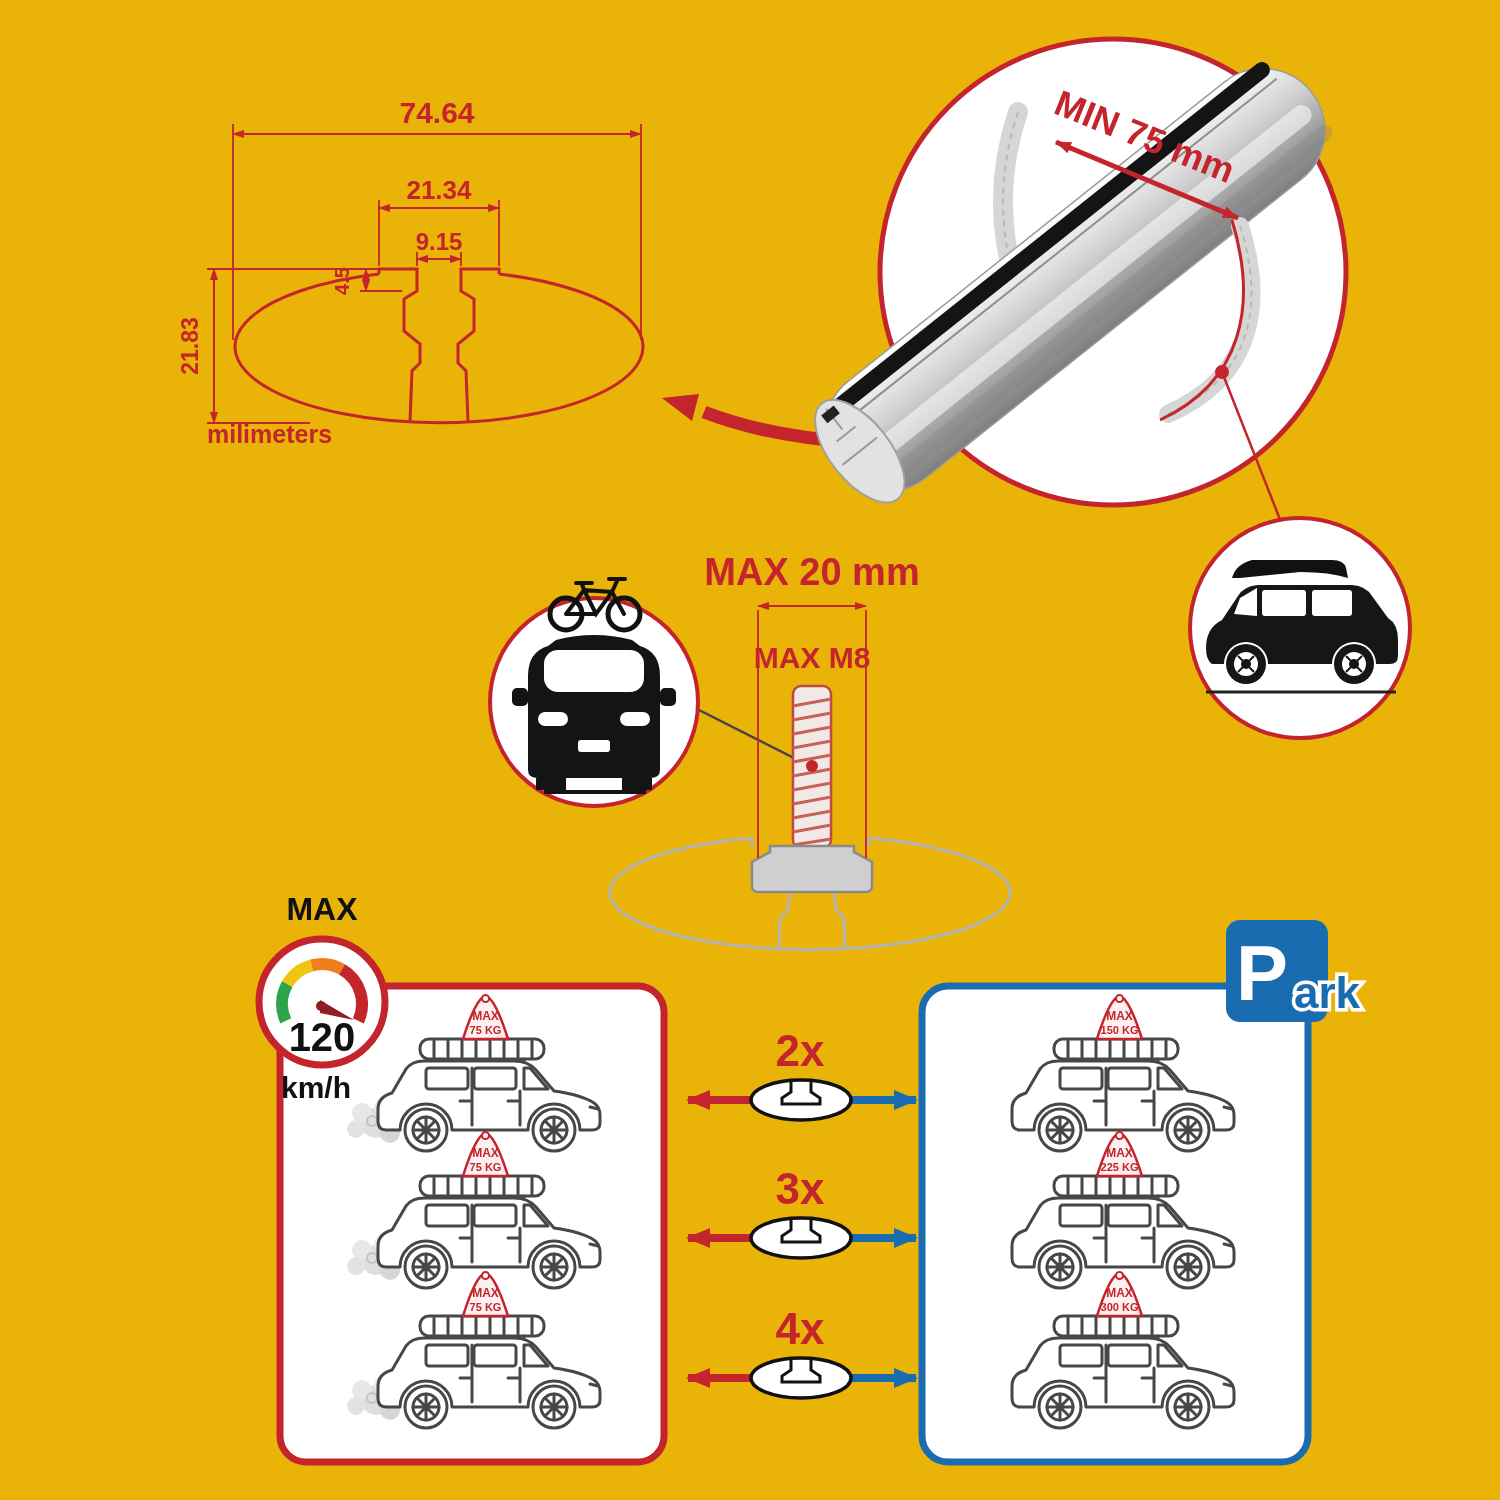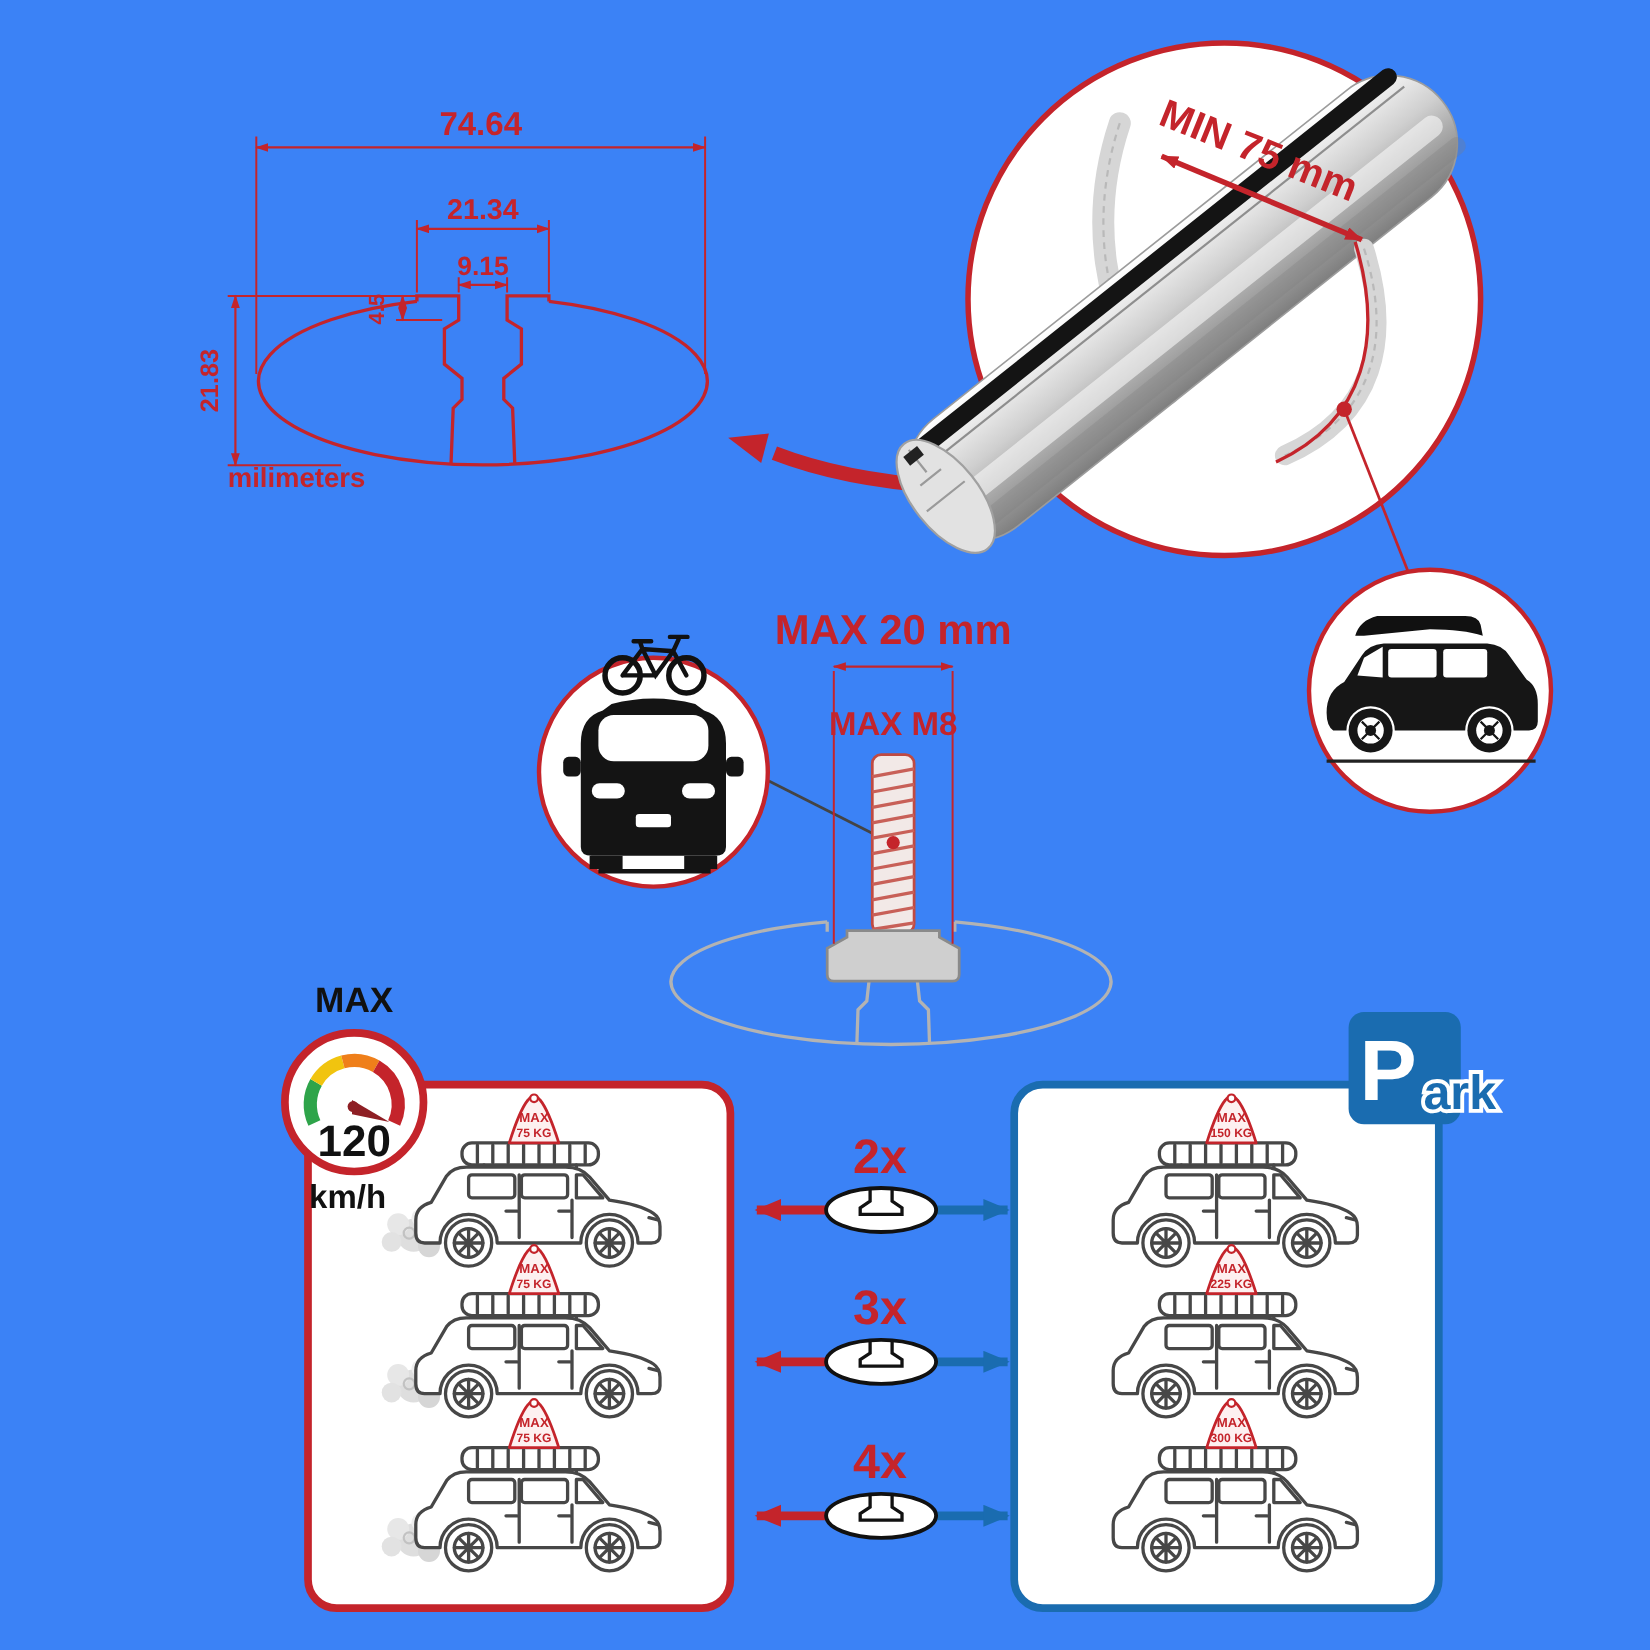--- a/index.html
+++ b/index.html
@@ -1,16 +1,16 @@
 <!DOCTYPE html>
 <html><head>
 <meta charset="utf-8">
 <style>
   html,body{margin:0;padding:0;background:#ffffff;}
-  .canvas{position:relative;width:1500px;height:1500px;background:#3b82f6;overflow:hidden;}
+  .canvas{position:relative;width:1500px;height:1500px;background:#eab308;overflow:hidden;}
   svg{position:absolute;left:0;top:0;}
   svg text{font-family:"Liberation Sans","DejaVu Sans",sans-serif;}
   .dimline{stroke:#c4242b;stroke-width:2;fill:none;}
   .dimthin{stroke:#c4242b;stroke-width:1.8;fill:none;}
   .redtxt{fill:#c4242b;font-weight:bold;}
   .profile{stroke:#c4242b;stroke-width:3;fill:none;}
   .ghost{stroke:#b3b3b3;stroke-width:3;fill:none;}
   .carline{stroke:#474747;stroke-width:3;fill:#ffffff;stroke-linejoin:round;stroke-linecap:round;}
   .carlineN{stroke:#474747;stroke-width:3;fill:none;stroke-linejoin:round;stroke-linecap:round;}
   .flag{fill:#fdf0f0;stroke:#c4242b;stroke-width:2.5;stroke-linejoin:round;}

